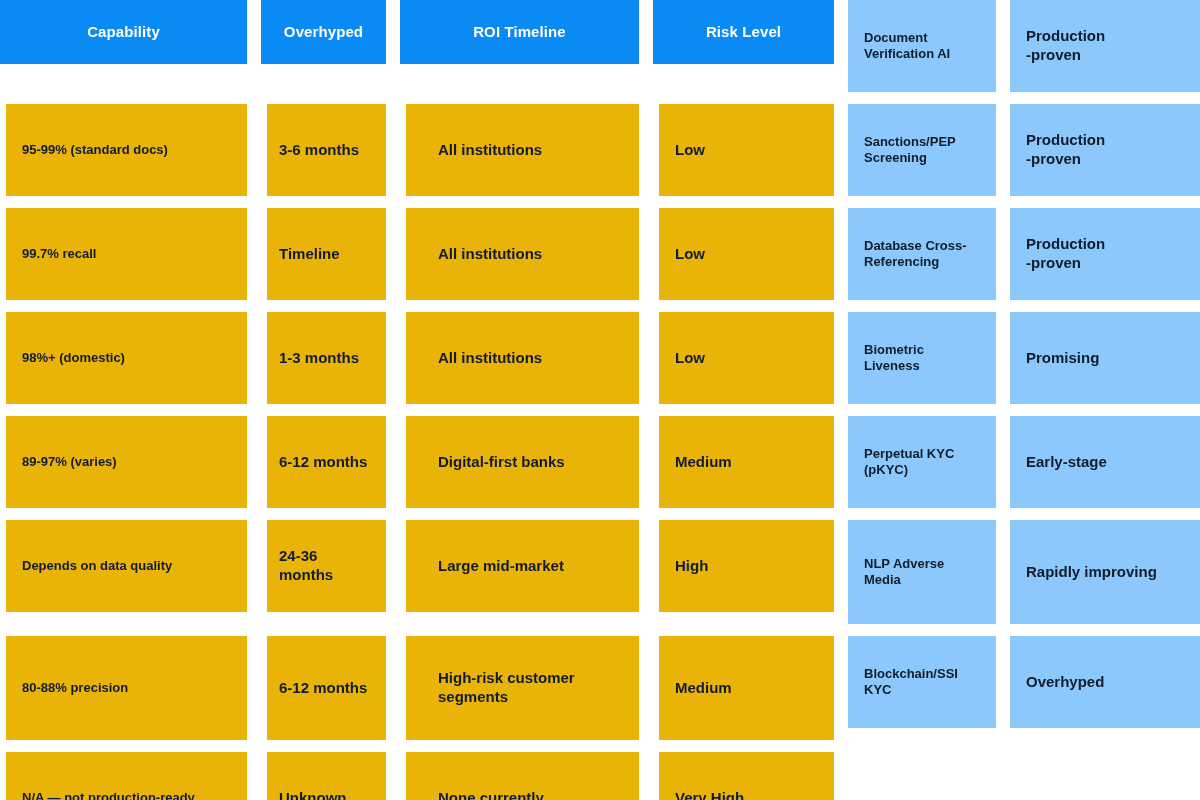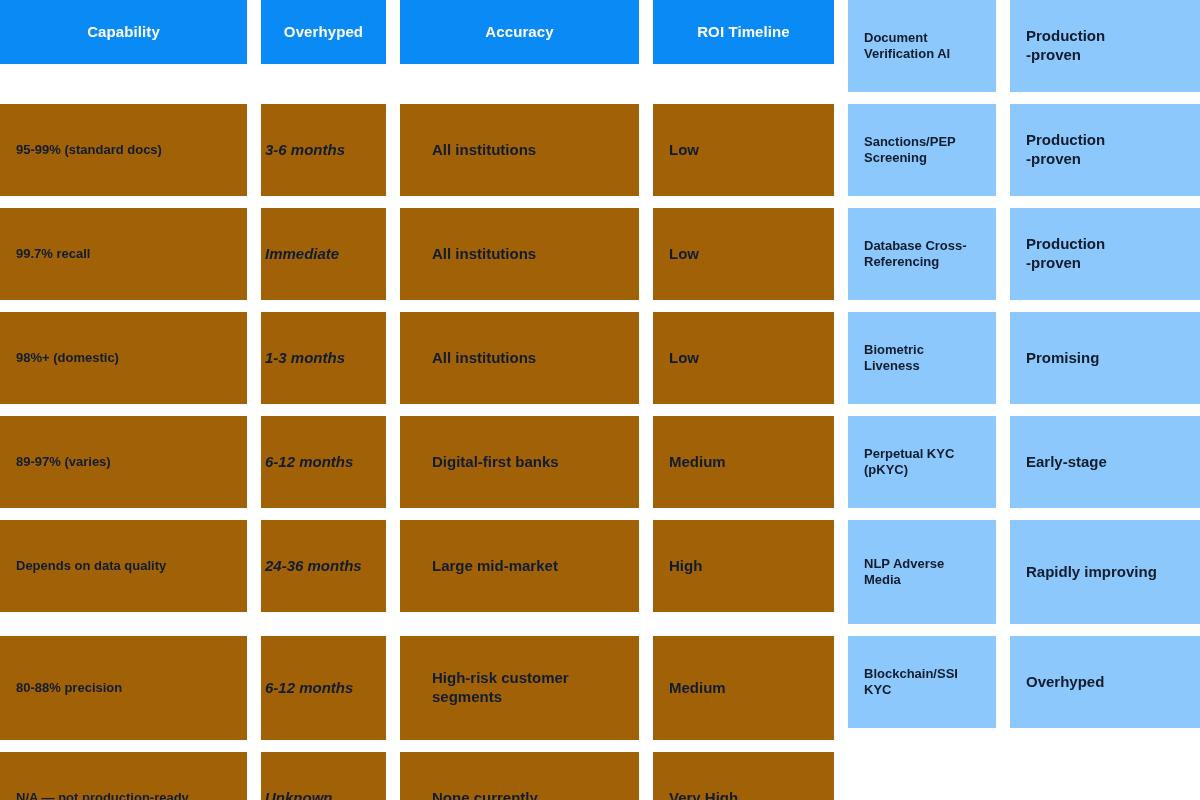--- a/index.html
+++ b/index.html
@@ -53,39 +53,38 @@
   .cell {
     display: flex;
     align-items: center;
     box-sizing: border-box;
     color: #111c2e;
     font-weight: bold;
     line-height: 1.25;
     overflow: hidden;
   }
   .cell.tint-strong { background: #8cc8fb; }
-  .cell.tint-soft   { background: #a16207; }
+  .cell.tint-soft   { background: #eab308; margin-left: 6px; }
 
   
   .col-capability {
     padding: 3px 16px;
     font-size: 13px;
   }
   .col-maturity {
     padding: 13px 16px;
     font-size: 15px;
   }
   .col-accuracy {
     padding: 0 16px;
     font-size: 13px;
   }
   .col-roi {
-    padding: 0 4px;
+    padding: 0 12px;
     font-size: 15px;
-    font-style: italic;
   }
   .col-bestfor {
     padding: 0 32px;
     font-size: 15px;
   }
   .col-risk {
     padding: 16px 16px;
     font-size: 15px;
   }
 
@@ -101,23 +100,23 @@
   .rowgroup { display: contents; }
 </style>
 </head>
 <body>
 
 <div class="table-wrap">
   <div class="grid" id="grid">
 
   <div class="hcell">Capability</div>
       <div class="hcell">Overhyped</div>
-      <div class="hcell">Accuracy</div>
       <div class="hcell">ROI Timeline</div>
+      <div class="hcell">Risk Level</div>
       <div class="rowgroup r0"><div class="cell tint-strong col-capability">Document Verification AI</div><div class="cell tint-strong col-maturity">Production<br>-proven</div><div class="cell tint-soft col-accuracy">95-99% (standard docs)</div><div class="cell tint-soft col-roi">3-6 months</div><div class="cell tint-soft col-bestfor">All institutions</div><div class="cell tint-soft col-risk">Low</div></div>
-      <div class="rowgroup r1"><div class="cell tint-strong col-capability">Sanctions/PEP Screening</div><div class="cell tint-strong col-maturity">Production<br>-proven</div><div class="cell tint-soft col-accuracy">99.7% recall</div><div class="cell tint-soft col-roi">Immediate</div><div class="cell tint-soft col-bestfor">All institutions</div><div class="cell tint-soft col-risk">Low</div></div>
+      <div class="rowgroup r1"><div class="cell tint-strong col-capability">Sanctions/PEP Screening</div><div class="cell tint-strong col-maturity">Production<br>-proven</div><div class="cell tint-soft col-accuracy">99.7% recall</div><div class="cell tint-soft col-roi">Timeline</div><div class="cell tint-soft col-bestfor">All institutions</div><div class="cell tint-soft col-risk">Low</div></div>
       <div class="rowgroup r2"><div class="cell tint-strong col-capability">Database Cross-Referencing</div><div class="cell tint-strong col-maturity">Production<br>-proven</div><div class="cell tint-soft col-accuracy">98%+ (domestic)</div><div class="cell tint-soft col-roi">1-3 months</div><div class="cell tint-soft col-bestfor">All institutions</div><div class="cell tint-soft col-risk">Low</div></div>
       <div class="rowgroup r3"><div class="cell tint-strong col-capability">Biometric Liveness</div><div class="cell tint-strong col-maturity">Promising</div><div class="cell tint-soft col-accuracy">89-97% (varies)</div><div class="cell tint-soft col-roi">6-12 months</div><div class="cell tint-soft col-bestfor">Digital-first banks</div><div class="cell tint-soft col-risk">Medium</div></div>
       <div class="rowgroup r4"><div class="cell tint-strong col-capability">Perpetual KYC (pKYC)</div><div class="cell tint-strong col-maturity">Early-stage</div><div class="cell tint-soft col-accuracy">Depends on data quality</div><div class="cell tint-soft col-roi">24-36 months</div><div class="cell tint-soft col-bestfor">Large mid-market</div><div class="cell tint-soft col-risk">High</div></div>
       <div class="rowgroup r5"><div class="cell tint-strong col-capability">NLP Adverse Media</div><div class="cell tint-strong col-maturity">Rapidly improving</div><div class="cell tint-soft col-accuracy">80-88% precision</div><div class="cell tint-soft col-roi">6-12 months</div><div class="cell tint-soft col-bestfor">High-risk customer segments</div><div class="cell tint-soft col-risk">Medium</div></div>
       <div class="rowgroup r6"><div class="cell tint-strong col-capability">Blockchain/SSI KYC</div><div class="cell tint-strong col-maturity">Overhyped</div><div class="cell tint-soft col-accuracy">N/A — not production-ready</div><div class="cell tint-soft col-roi">Unknown</div><div class="cell tint-soft col-bestfor">None currently</div><div class="cell tint-soft col-risk">Very High</div></div>
     </div>
 </div>
 
 </body></html>

